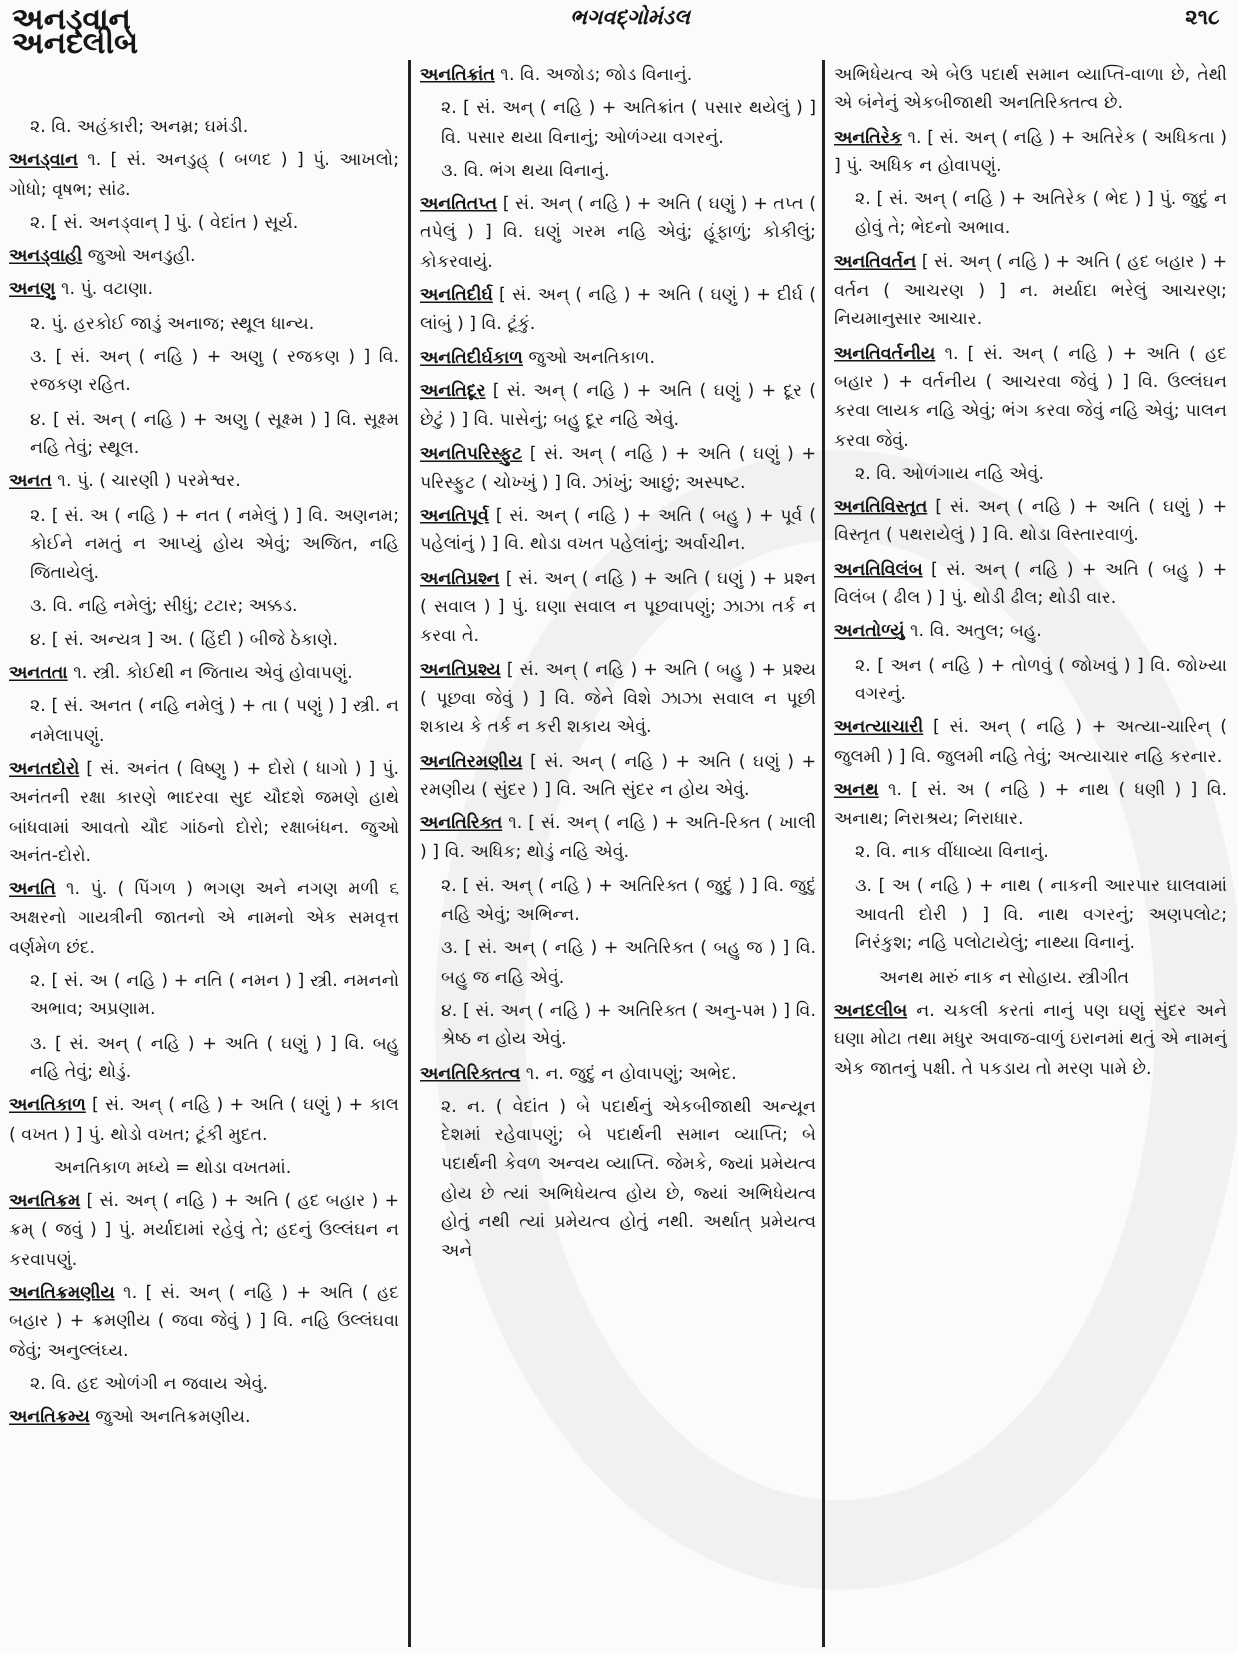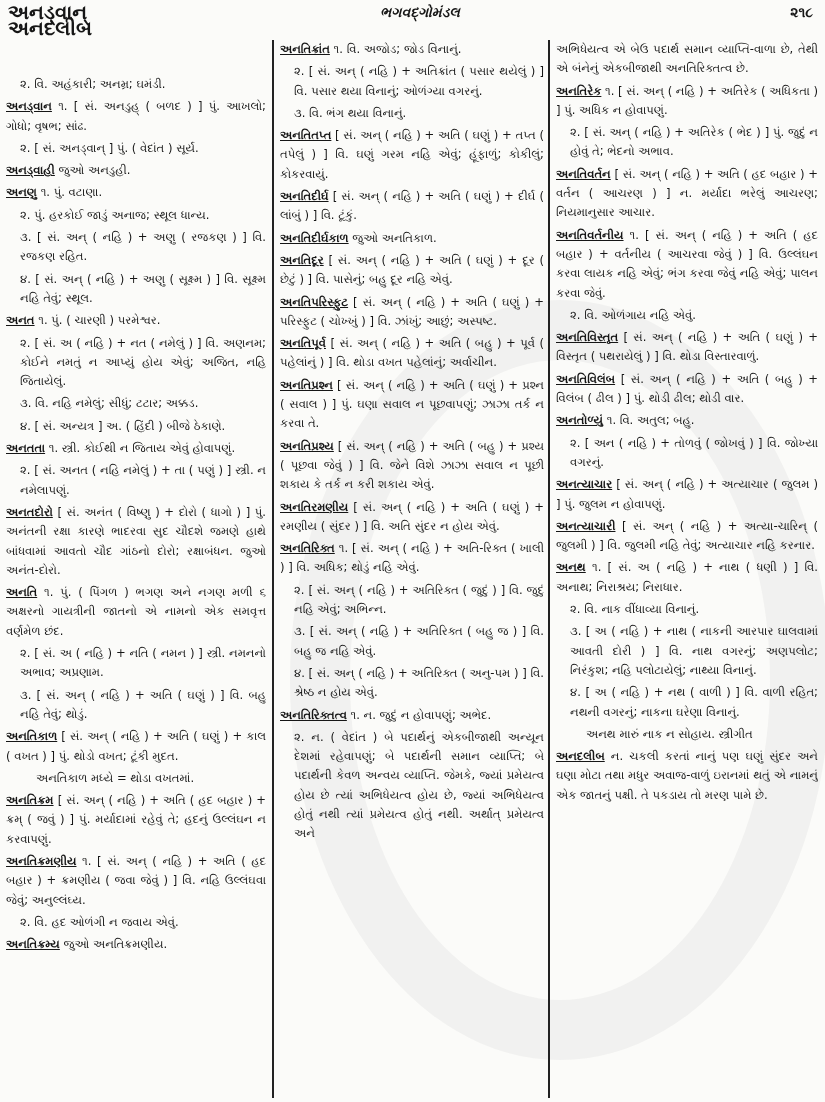--- a/index.html
+++ b/index.html
@@ -101,22 +101,20 @@
       <p class="p"><span>અભિધેયત્વ એ બેઉ પદાર્થ સમાન વ્યાપ્તિ-વાળા છે, તેથી એ બંનેનું એકબીજાથી અનતિરિક્તત્વ છે.</span></p>
       <p class="p"><span class="hw">અનતિરેક</span><span> ૧. [ સં. અન્ ( નહિ ) + અતિરેક ( અધિકતા ) ] પું. અધિક ન હોવાપણું.</span></p>
       <p class="p sub"><span>૨. [ સં. અન્ ( નહિ ) + અતિરેક ( ભેદ ) ] પું. જુદું ન હોવું તે; ભેદનો અભાવ.</span></p>
       <p class="p"><span class="hw">અનતિવર્તન</span><span> [ સં. અન્ ( નહિ ) + અતિ ( હદ બહાર ) + વર્તન ( આચરણ ) ] ન. મર્યાદા ભરેલું આચરણ; નિયમાનુસાર આચાર.</span></p>
       <p class="p"><span class="hw">અનતિવર્તનીય</span><span> ૧. [ સં. અન્ ( નહિ ) + અતિ ( હદ બહાર ) + વર્તનીય ( આચરવા જેવું ) ] વિ. ઉલ્લંઘન કરવા લાયક નહિ એવું; ભંગ કરવા જેવું નહિ એવું; પાલન કરવા જેવું.</span></p>
       <p class="p sub"><span>૨. વિ. ઓળંગાય નહિ એવું.</span></p>
       <p class="p"><span class="hw">અનતિવિસ્તૃત</span><span> [ સં. અન્ ( નહિ ) + અતિ ( ઘણું ) + વિસ્તૃત ( પથરાયેલું ) ] વિ. થોડા વિસ્તારવાળું.</span></p>
       <p class="p"><span class="hw">અનતિવિલંબ</span><span> [ સં. અન્ ( નહિ ) + અતિ ( બહુ ) + વિલંબ ( ઢીલ ) ] પું. થોડી ઢીલ; થોડી વાર.</span></p>
       <p class="p"><span class="hw">અનતોળ્યું</span><span> ૧. વિ. અતુલ; બહુ.</span></p>
       <p class="p sub"><span>૨. [ અન ( નહિ ) + તોળવું ( જોખવું ) ] વિ. જોખ્યા વગરનું.</span></p>
-      <p class="p"><span class="hw">અનત્યાચાર</span><span> [ સં. અન્ ( નહિ ) + અત્યાચાર ( જુલમ ) ] પું. જુલમ ન હોવાપણું.</span></p>
       <p class="p"><span class="hw">અનત્યાચારી</span><span> [ સં. અન્ ( નહિ ) + અત્યા-ચારિન્ ( જુલમી ) ] વિ. જુલમી નહિ તેવું; અત્યાચાર નહિ કરનાર.</span></p>
       <p class="p"><span class="hw">અનથ</span><span> ૧. [ સં. અ ( નહિ ) + નાથ ( ધણી ) ] વિ. અનાથ; નિરાશ્રય; નિરાધાર.</span></p>
       <p class="p sub"><span>૨. વિ. નાક વીંધાવ્યા વિનાનું.</span></p>
       <p class="p sub"><span>૩. [ અ ( નહિ ) + નાથ ( નાકની આરપાર ઘાલવામાં આવતી દોરી ) ] વિ. નાથ વગરનું; અણપલોટ; નિરંકુશ; નહિ પલોટાયેલું; નાથ્યા વિનાનું.</span></p>
-      <p class="p sub"><span>૪. [ અ ( નહિ ) + નથ ( વાળી ) ] વિ. વાળી રહિત; નથની વગરનું; નાકના ઘરેણા વિનાનું.</span></p>
       <p class="p ex"><span>અનથ મારું નાક ન સોહાય.          સ્ત્રીગીત</span></p>
       <p class="p"><span class="hw">અનદલીબ</span><span> ન. ચકલી કરતાં નાનું પણ ઘણું સુંદર અને ઘણા મોટા તથા મધુર અવાજ-વાળું ઇરાનમાં થતું એ નામનું એક જાતનું પક્ષી. તે પકડાય તો મરણ પામે છે.</span></p>
     </div>
 </div>
 
 </body></html>

